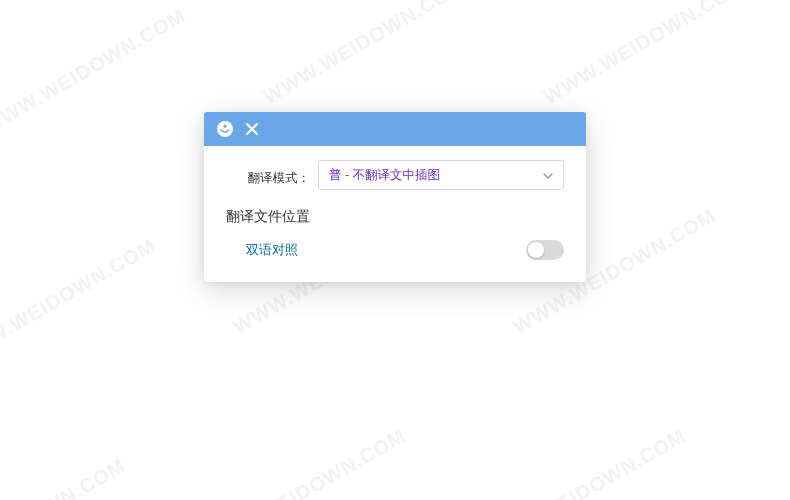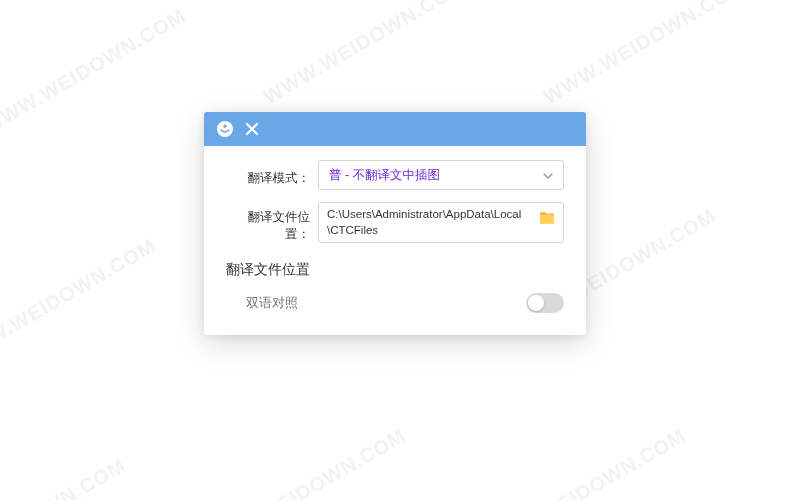--- a/index.html
+++ b/index.html
@@ -123,21 +123,21 @@
   }
   .toggle-row {
     display: flex;
     align-items: center;
     padding-left: 20px;
     margin-top: 4px;
     margin-bottom: 6px;
   }
   .toggle-row .tlabel {
     font-size: 13px;
-    color: #737373;
+    color: #0369a1;
   }
   .toggle {
     margin-left: auto;
     width: 38px; height: 20px;
     background: #d9d9d9;
     border-radius: 10px;
     position: relative;
     cursor: pointer;
   }
   .toggle .knob {
@@ -185,32 +185,20 @@
       <div class="select">
         <span>普 - 不翻译文中插图</span>
         <span class="caret">
           <svg viewBox="0 0 10 6" width="10" height="6">
               <path d="M1 1 L5 5 L9 1" stroke="#999" stroke-width="1.4" fill="none" stroke-linecap="round" stroke-linejoin="round"></path>
             </svg>
         </span>
       </div>
     </div>
 
-    <div class="row">
-      <div class="label">翻译文件位置：</div>
-      <div class="path-box">
-        <span class="path-text">C:\Users\Administrator\AppData\Local\CTCFiles</span>
-        <span class="folder">
-          <svg viewBox="0 0 16 13" width="16" height="13">
-            <path d="M1 2.5 C1 1.7 1.7 1 2.5 1 L6 1 L7.2 2.5 L14 2.5 C14.6 2.5 15 3 15 3.6 L15 11 C15 11.8 14.3 12.5 13.5 12.5 L2.5 12.5 C1.7 12.5 1 11.8 1 11 Z" fill="#f7b731"></path>
-            <rect x="1" y="4" width="14" height="8.5" rx="1" fill="#ffd05b"></rect>
-          </svg>
-        </span>
-      </div>
-    </div>
 
     <div class="section-title" style="margin-top:18px;">翻译文件位置</div>
 
     <div class="toggle-row">
       <span class="tlabel">双语对照</span>
       <div class="toggle">
         <div class="knob"></div>
       </div>
     </div>
   </div>

